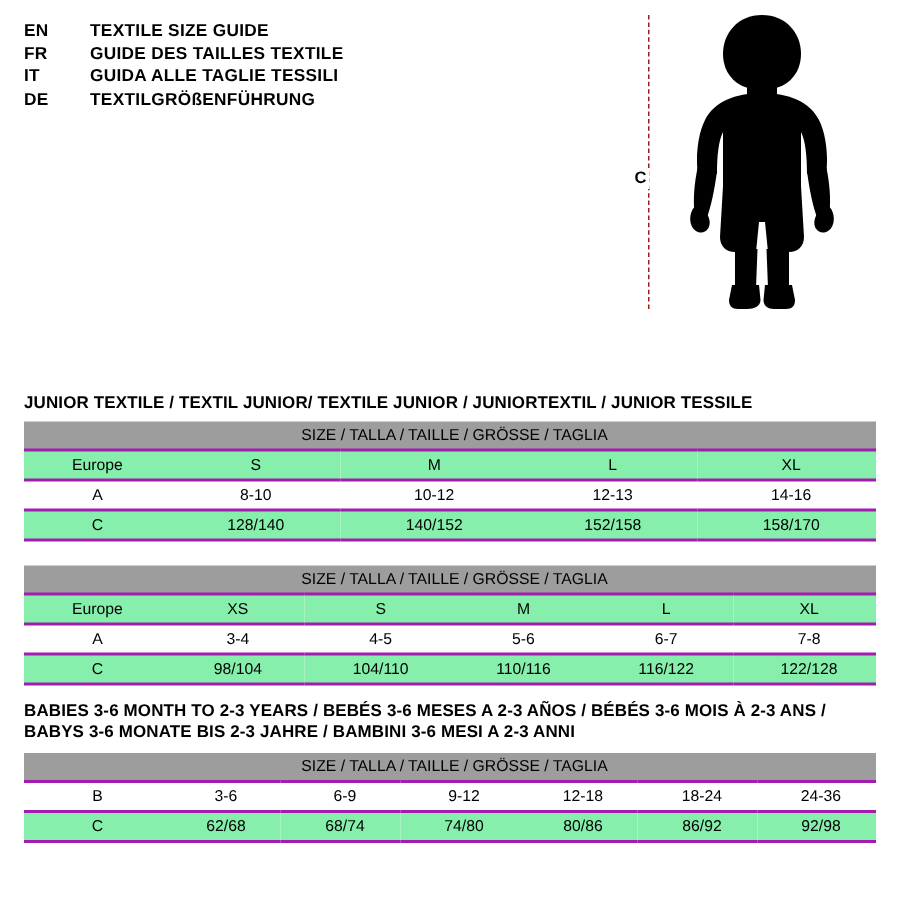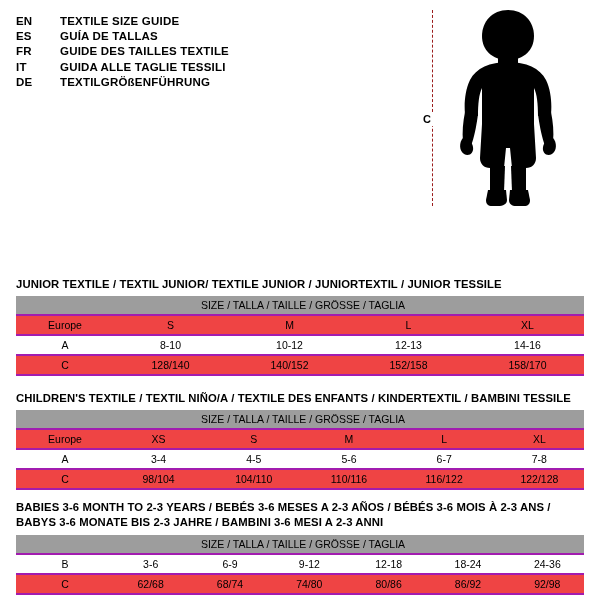--- a/index.html
+++ b/index.html
@@ -109,43 +109,39 @@
     border-bottom: 2px solid #a21caf;
   }
   tr.band-head th {
     background: #9d9d9d;
     color: #000;
     font-weight: normal;
     font-size: 10.5px;
     padding: 3px 0 3px 6px;
   }
   tr.band-light td {
-    background: #ef4444;
+    background: #86efac;
   }
   tr.band-white td {
     background: #ffffff;
   }
   .col-label {
     width: 92px;
   }
 </style>
 </head>
 <body>
 
 <div class="page">
 
   <div class="header">
     <div class="lang-block">
       <div class="lang-row">
         <span class="lang-code">EN</span>
         <span class="lang-title">TEXTILE SIZE GUIDE</span>
-      </div>
-      <div class="lang-row">
-        <span class="lang-code">ES</span>
-        <span class="lang-title">GUÍA DE TALLAS</span>
       </div>
       <div class="lang-row">
         <span class="lang-code">FR</span>
         <span class="lang-title">GUIDE DES TAILLES TEXTILE</span>
       </div>
       <div class="lang-row">
         <span class="lang-code">IT</span>
         <span class="lang-title">GUIDA ALLE TAGLIE TESSILI</span>
       </div>
       <div class="lang-row">
@@ -221,21 +217,20 @@
           <td>128/140</td>
           <td>140/152</td>
           <td>152/158</td>
           <td>158/170</td>
         </tr>
       </tbody>
     </table>
   </div>
 
   <div class="section">
-    <div class="section-title">CHILDREN'S TEXTILE / TEXTIL NIÑO/A / TEXTILE DES ENFANTS / KINDERTEXTIL / BAMBINI TESSILE</div>
     <table class="size-table">
       <colgroup>
         <col class="col-label">
           <col>
           <col>
           <col>
           <col>
           <col>
       </colgroup>
       <tbody>

